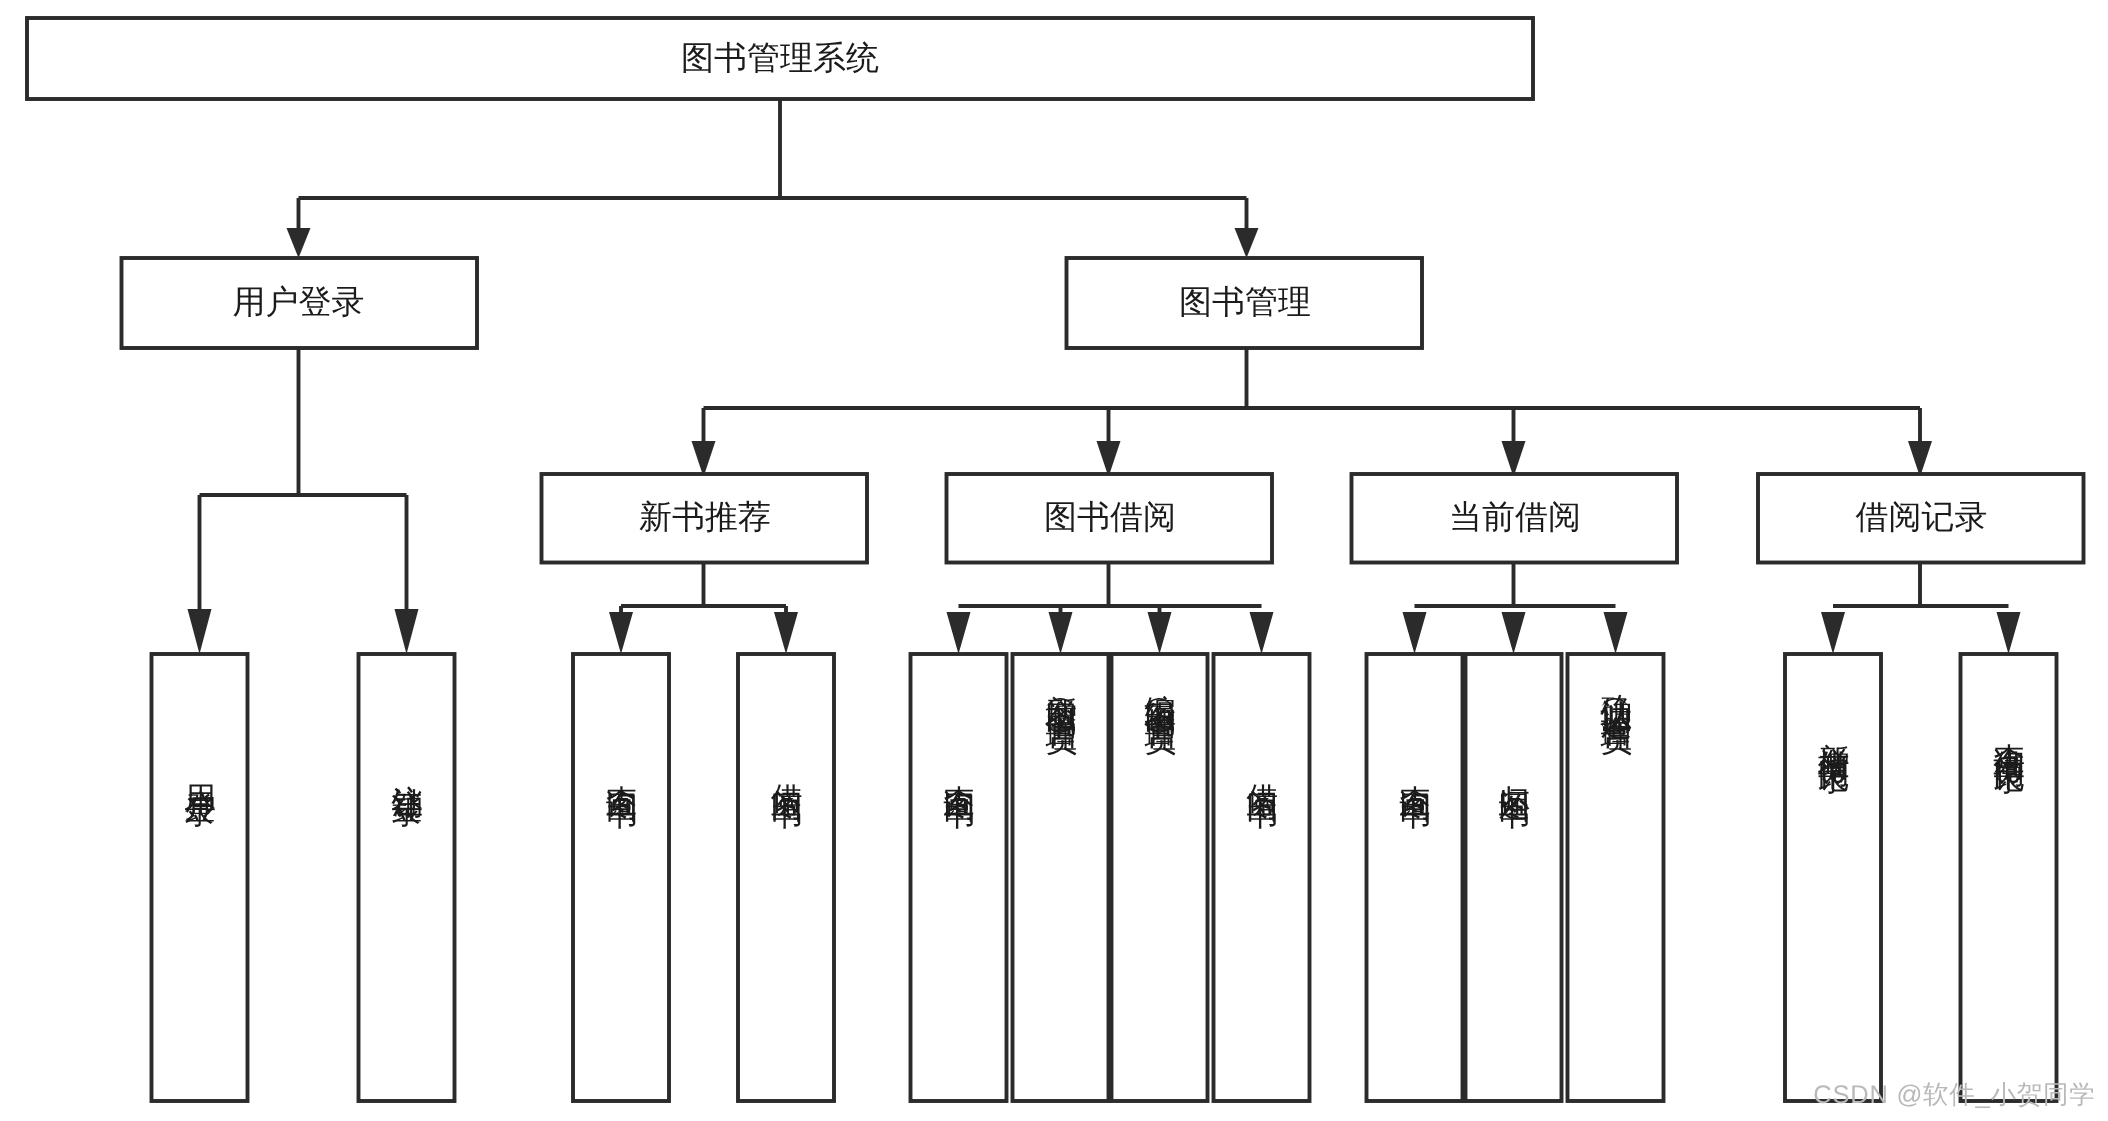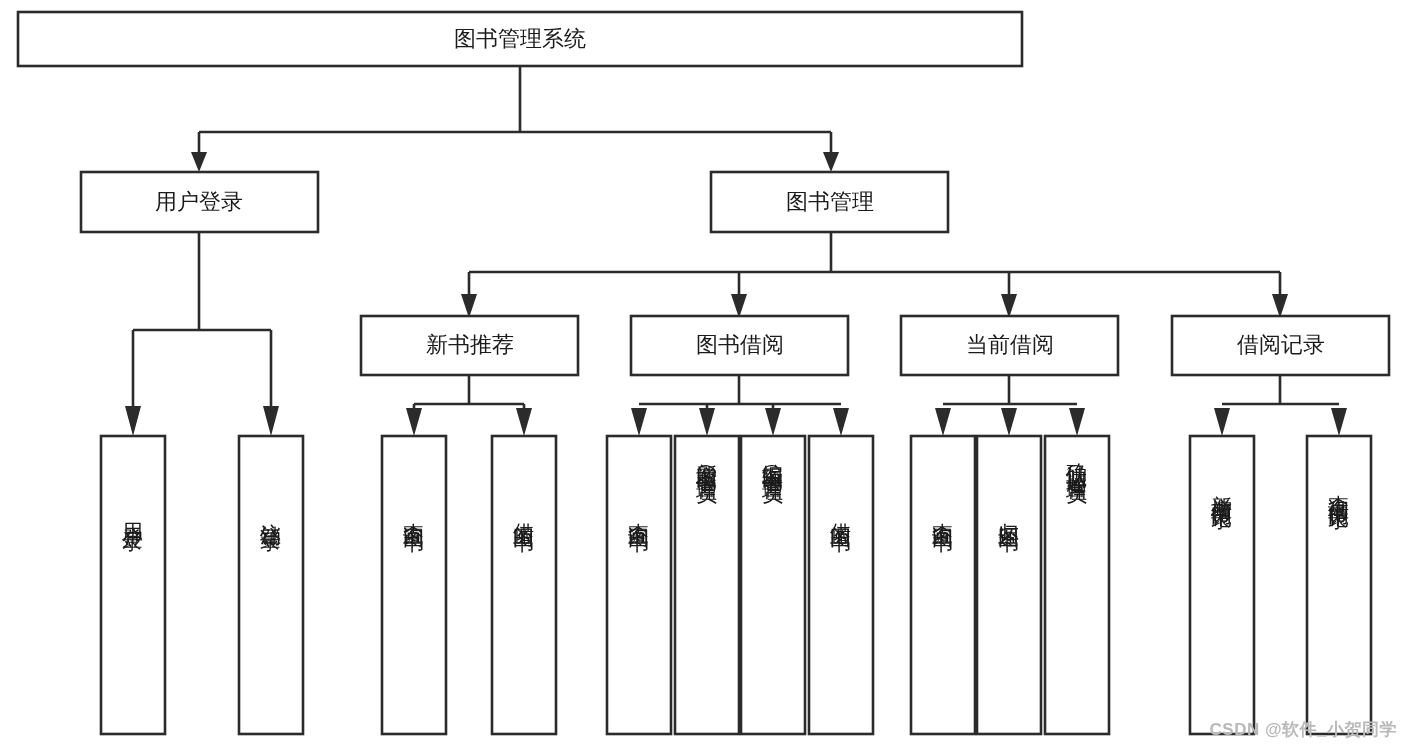--- a/index.html
+++ b/index.html
@@ -50,21 +50,20 @@
   .watermark {
     position: absolute;
     right: 8px;
     bottom: 6px;
     font-family: "Liberation Sans", "DejaVu Sans", sans-serif;
     font-size: 17px;
     color: #b9b9b9;
     letter-spacing: 0.5px;
     white-space: nowrap;
     user-select: none;
-    font-weight: bold;
   }
 </style>
 </head>
 <body>
 
 <svg id="diagram" viewBox="0 0 1405 747">
 
   <g>
 
     <path class="edge" d="M520,66 L520,132"></path>

